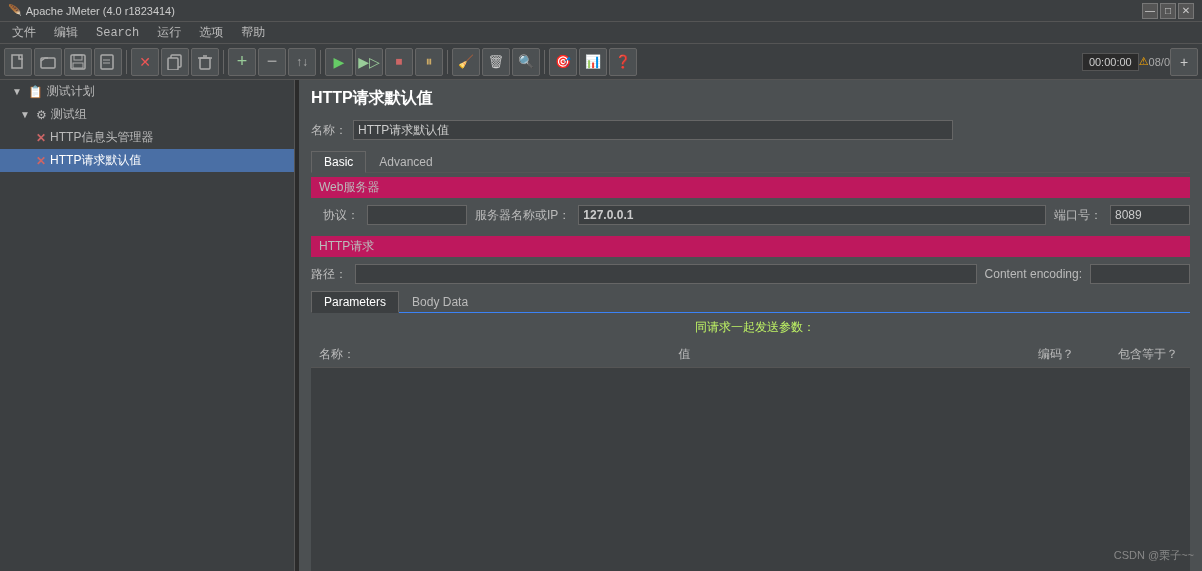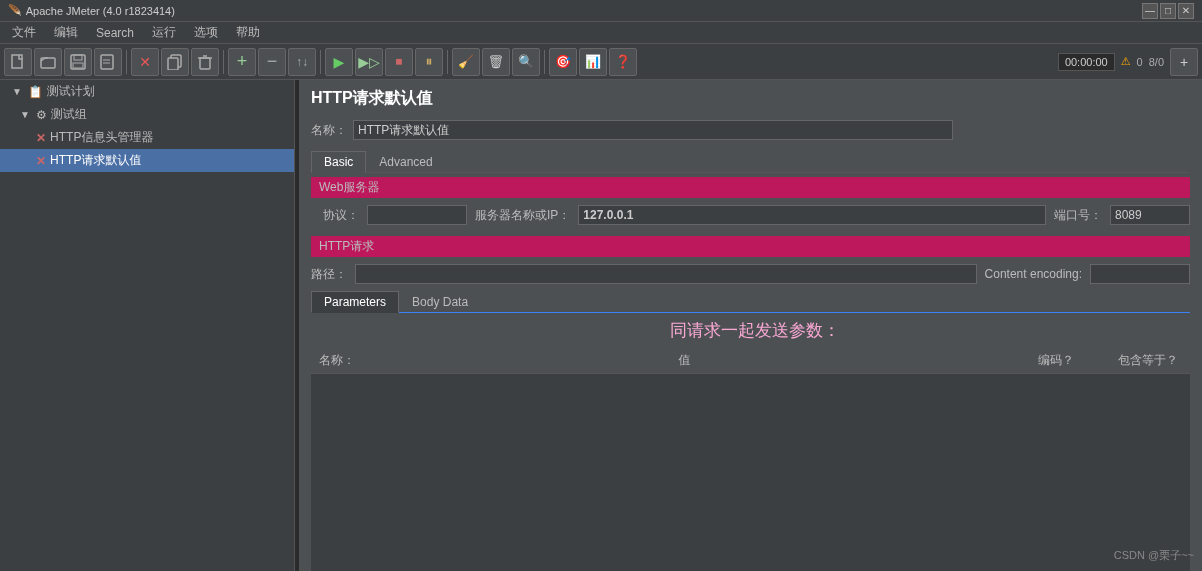--- a/index.html
+++ b/index.html
@@ -45,20 +45,21 @@
     }
     
     .menu-bar {
       background: #3c3f41;
       height: 22px;
       display: flex;
       align-items: center;
       padding: 0 4px;
       gap: 2px;
       border-bottom: 1px solid #555;
+      font-family: Liberation Mono, monospace;
     }
     .menu-item {
       padding: 2px 8px;
       font-size: 12px;
       color: #bbb;
       cursor: pointer;
     }
     
     .toolbar {
       background: #3c3f41;
@@ -83,21 +84,20 @@
     .toolbar-sep {
       width: 1px;
       height: 24px;
       background: #666;
       margin: 0 2px;
     }
     .toolbar-right {
       margin-left: auto;
       display: flex;
       align-items: center;
-      gap: 6px;
       font-size: 11px;
       color: #aaa;
     }
     .timer-display {
       background: #2b2b2b;
       border: 1px solid #555;
       padding: 2px 6px;
       color: #ccc;
       font-size: 11px;
     }
@@ -409,21 +409,21 @@
       <input class="form-input" type="text" style="flex: 1 1 0%; min-width: 400px;">
       <span class="form-label">Content encoding:</span>
       <input class="form-input" type="text" style="width: 100px;">
     </div>
 
     <div class="sub-tabs-bar">
       <div class="sub-tab active">Parameters</div>
       <div class="sub-tab">Body Data</div>
     </div>
 
-    <div style="padding: 6px 12px; font-size:17px; color:#f9a8d4; text-align:center;margin-left:9px;">同请求一起发送参数：</div>
+    <div style="padding: 6px 12px; font-size:12px; color:#bef264; text-align:center;margin-left:9px;">同请求一起发送参数：</div>
 
     <div class="table-header">
       <div class="table-col" style="flex:1;">名称：</div>
       <div class="table-col" style="flex:1;">值</div>
       <div class="table-col" style="width:80px;">编码？</div>
       <div class="table-col" style="width:80px;">包含等于？</div>
     </div>
 
     <div style="flex:1; background:#3c3f41; margin:0 12px;"></div>
 

